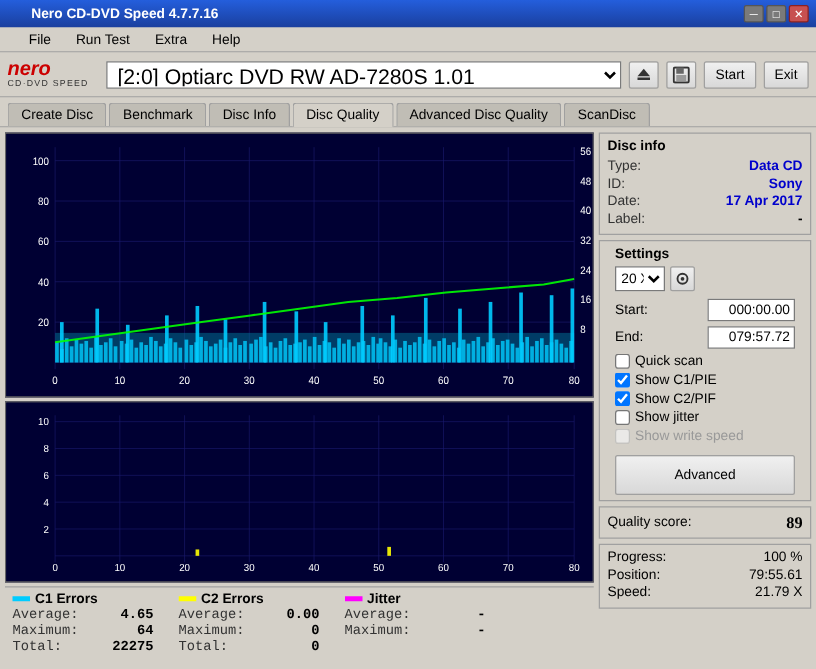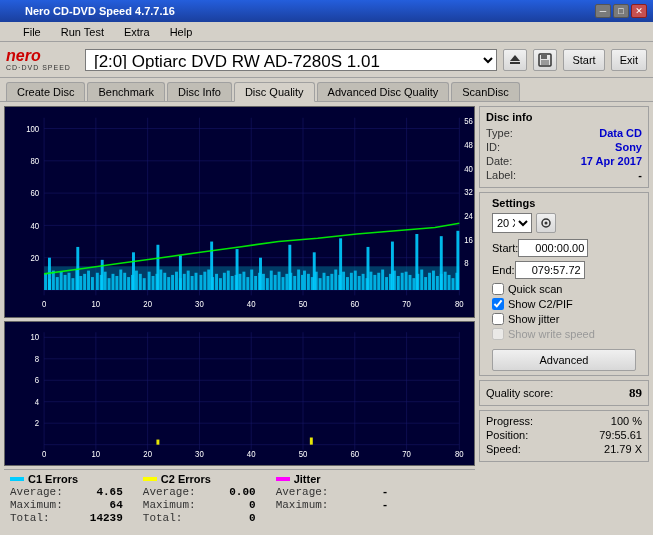--- a/index.html
+++ b/index.html
@@ -176,20 +176,21 @@
     .speed-select {
       width: 40px;
       height: 20px;
       font-size: 11px;
       border: 1px solid #7a7a7a;
       background: white;
     }
     
     .time-row {
       display: flex;
+      justify-content: space-between;
       align-items: center;
       margin-bottom: 4px;
       font-size: 11px;
     }
     .time-input {
       width: 70px;
       height: 18px;
       font-size: 11px;
       border: 1px solid #7a7a7a;
       background: white;
@@ -202,21 +203,21 @@
       align-items: center;
       gap: 4px;
       margin-bottom: 3px;
       font-size: 11px;
     }
     .checkbox-row input[type="checkbox"] { width: 12px; height: 12px; }
     
     .advanced-btn {
       width: 100%;
       margin-top: 6px;
-      height: 22px;
+      height: 32px;
       background: linear-gradient(to bottom, #f0f0f0, #d8d8d8);
       border: 1px solid #a0a0a0;
       cursor: pointer;
       font-size: 11px;
       border-radius: 2px;
     }
     
     .quality-row {
       display: flex;
       justify-content: space-between;
@@ -559,21 +560,21 @@
         <div class="legend-stat">
           <span class="legend-stat-label">Average:</span>
           <span class="legend-stat-value">4.65</span>
         </div>
         <div class="legend-stat">
           <span class="legend-stat-label">Maximum:</span>
           <span class="legend-stat-value">64</span>
         </div>
         <div class="legend-stat">
           <span class="legend-stat-label">Total:</span>
-          <span class="legend-stat-value">14239</span>
+          <span class="legend-stat-value">22275</span>
         </div>
       </div>
 
       <div class="legend-group">
         <div class="legend-header">
           <div class="legend-dot" style="background:#ffff00;"></div>
           <span>C2 Errors</span>
         </div>
         <div class="legend-stat">
           <span class="legend-stat-label">Average:</span>
@@ -651,20 +652,24 @@
         <span>End:</span>
         <input class="time-input" type="text" value="079:57.72" style="">
       </div>
       
       <div class="checkbox-row">
         <input type="checkbox" style="">
         <span>Quick scan</span>
       </div>
       <div class="checkbox-row">
         <input type="checkbox" checked="" style="">
+        <span>Show C1/PIE</span>
+      </div>
+      <div class="checkbox-row">
+        <input type="checkbox" checked="" style="">
         <span>Show C2/PIF</span>
       </div>
       <div class="checkbox-row">
         <input type="checkbox" style="">
         <span>Show jitter</span>
       </div>
       <div class="checkbox-row">
         <input type="checkbox" disabled="" style="">
         <span style="color:#999;">Show write speed</span>
       </div>

